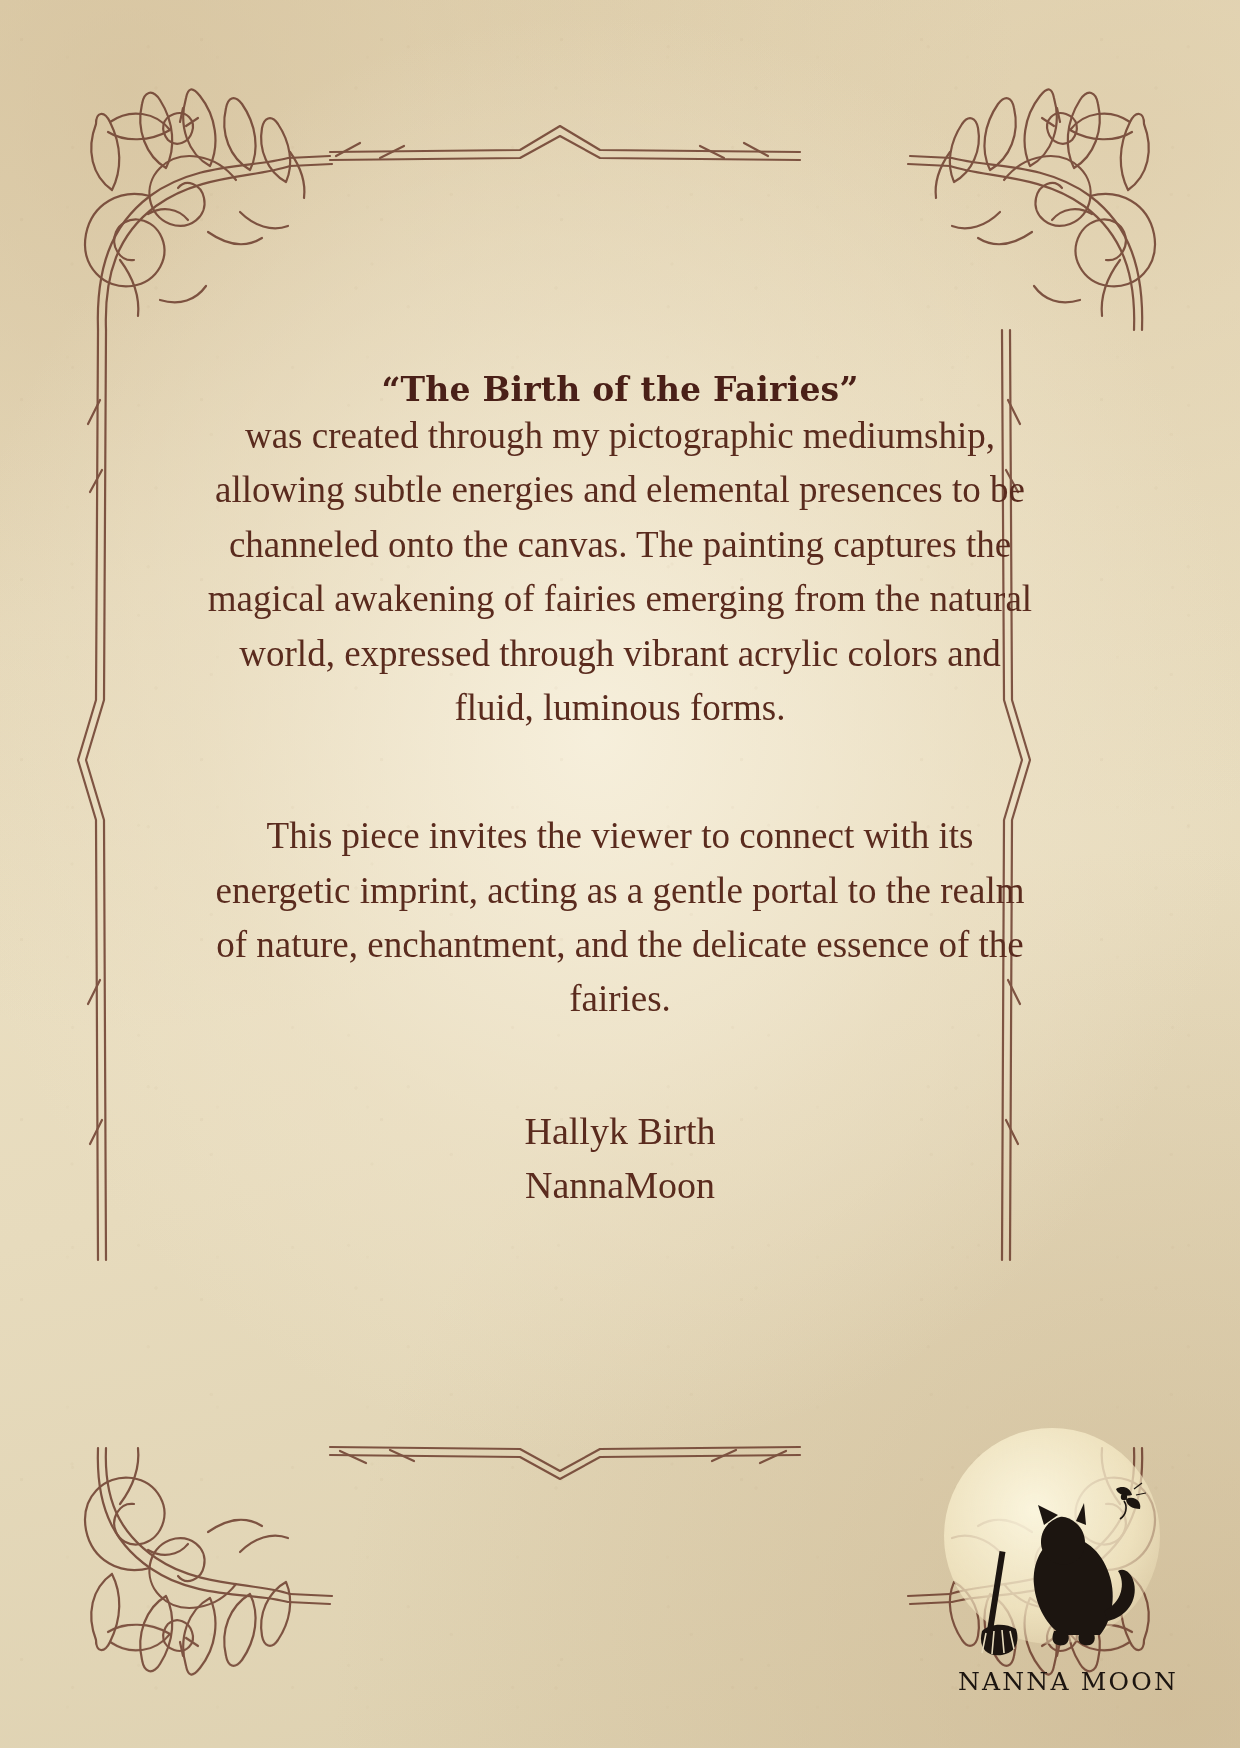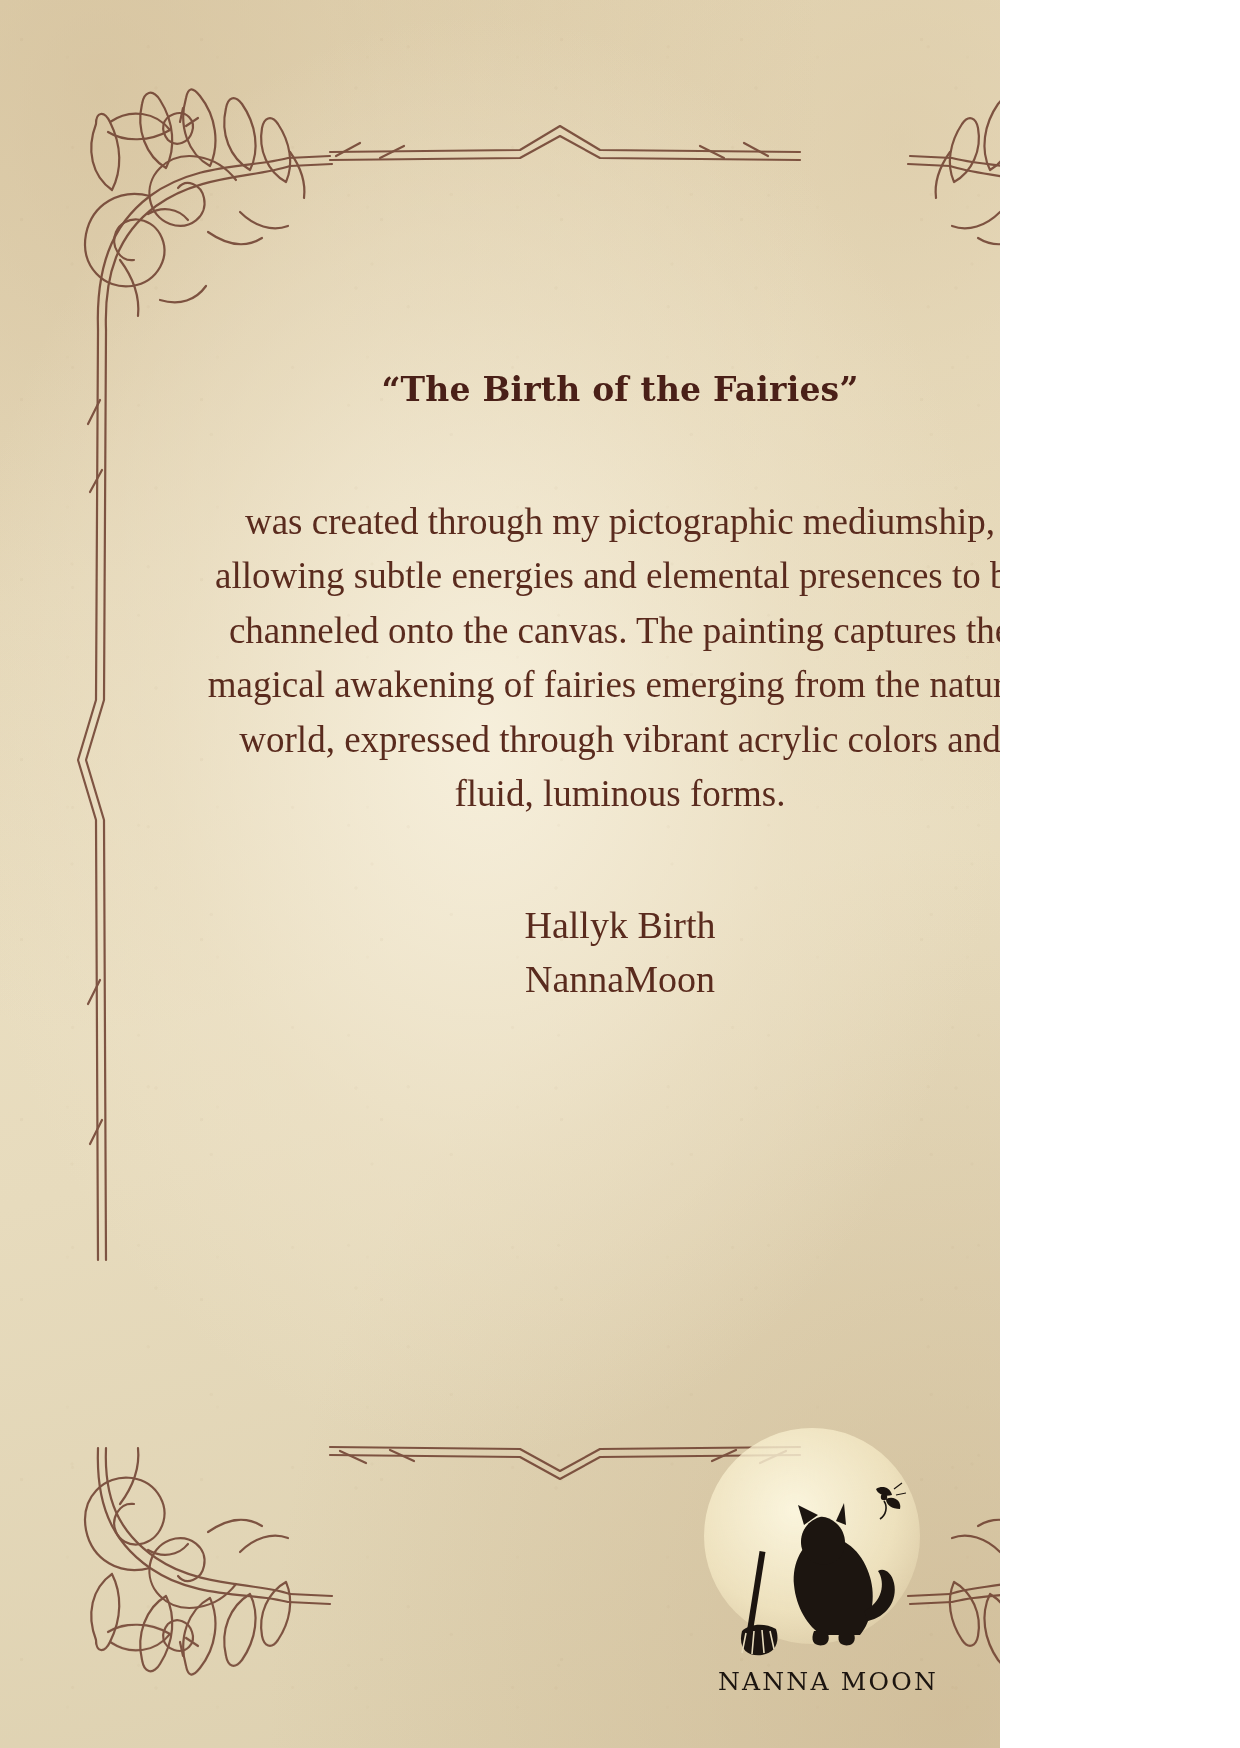--- a/index.html
+++ b/index.html
@@ -8,21 +8,21 @@
   }
   body {
     width: 1240px;
     height: 1748px;
     overflow: hidden;
     font-family: "Liberation Serif", serif;
   }
 
   .page {
     position: relative;
-    width: 1000px;
+    width: 1240px;
     height: 1748px;
     background-color: #e8dcc0;
     background-image:
       radial-gradient(ellipse 70% 55% at 48% 42%, rgba(247,240,221,0.95) 0%, rgba(238,227,201,0.55) 45%, rgba(226,210,178,0.0) 75%),
       radial-gradient(ellipse 120% 90% at 10% 5%, rgba(205,183,145,0.55) 0%, rgba(205,183,145,0.0) 60%),
       radial-gradient(ellipse 110% 80% at 95% 98%, rgba(200,177,139,0.55) 0%, rgba(200,177,139,0.0) 62%),
       radial-gradient(ellipse 90% 60% at 90% 8%, rgba(214,194,157,0.5) 0%, rgba(214,194,157,0.0) 65%),
       linear-gradient(165deg, #e5d7b6 0%, #ece1c4 30%, #e7dbbd 60%, #dccfae 100%);
     overflow: hidden;
   }
@@ -74,21 +74,21 @@
 
   .body-block {
     font-family: "Liberation Serif", serif;
     font-size: 37px;
     line-height: 1.47;
     color: #5a2b1e;
     margin: 0 auto;
     width: 825px;
   }
 
-  .para-1 { margin-top: 86px; }
+  .para-1 { }
   .para-2 { margin-top: 74px; }
 
   .signature {
     margin-top: 78px;
     font-family: "Liberation Serif", serif;
     font-size: 38px;
     line-height: 1.42;
     color: #5a2b1e;
   }
 
@@ -236,20 +236,21 @@
         <path d="M208 216 C 228 230, 246 232, 262 222"></path>
         <path d="M240 196 C 254 210, 272 216, 288 210"></path>
       </g>
 
     </g>
   </svg>
 
   <div class="content">
     <div class="doc-title">“The Birth of the Fairies”</div>
     <p class="body-block para-1">was created through my pictographic mediumship, allowing subtle energies and elemental presences to be channeled onto the canvas. The painting captures the magical awakening of fairies emerging from the natural world, expressed through vibrant acrylic colors and fluid, luminous forms.</p>
+    <p class="body-block para-2">This piece invites the viewer to connect with its energetic imprint, acting as a gentle portal to the realm of nature, enchantment, and the delicate essence of the fairies.</p>
     <div class="signature">
       <div>Hallyk Birth</div>
       <div>NannaMoon</div>
     </div>
   </div>
 
   <div class="logo">
     <div class="logo-moon"></div>
 
     <svg class="logo-cat" viewBox="0 0 170 175" xmlns="http://www.w3.org/2000/svg">

